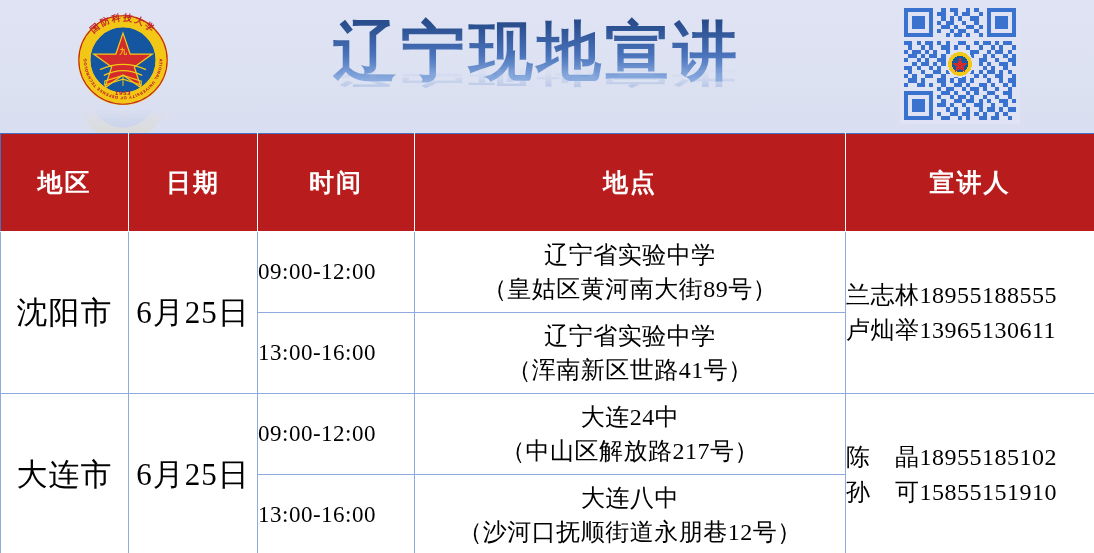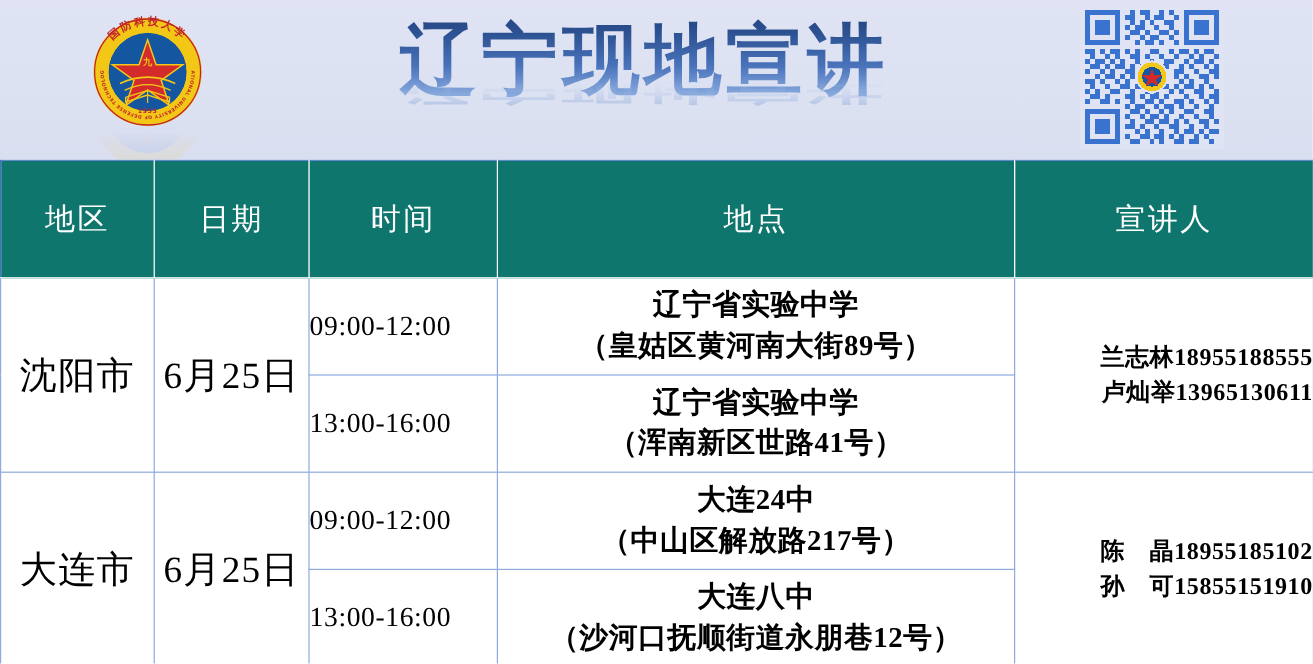--- a/index.html
+++ b/index.html
@@ -112,68 +112,68 @@
     border-collapse: collapse;
     width: 1094px;
     table-layout: fixed;
   }
   .sched-table th,
   .sched-table td {
     border: 1px solid #8faadc;
     padding: 0;
   }
   .sched-table thead th {
-    background: #0f766e;
+    background: #b91c1c;
     color: #ffffff;
     height: 97px;
     font-family: "DejaVu Sans", "Liberation Sans", sans-serif;
     font-size: 25px;
-    font-weight: normal;
+    font-weight: bold;
     letter-spacing: 2px;
     text-align: center;
     vertical-align: middle;
     border-color: #ffffff;
   }
   .sched-table thead th.edge-l { border-left-color: #4472c4; }
   .sched-table thead th.edge-r { border-right-color: #4472c4; }
   .sched-table thead th.edge-t { border-top-color: #4472c4; }
 
   .cell-region,
   .cell-date,
   .cell-presenter {
     text-align: center;
     vertical-align: middle;
     color: #000000;
     font-size: 31px;
     letter-spacing: 1px;
   }
   .cell-presenter {
-    text-align: right;
-    font-size: 20px;
+    text-align: left;
+    font-size: 24px;
     letter-spacing: 0.5px;
     line-height: 1.45;
     white-space: nowrap;
   }
   .cell-time {
     vertical-align: middle;
     color: #000000;
     font-size: 23px;
     letter-spacing: 0.5px;
     height: 80px;
   }
   .cell-place {
     text-align: center;
     vertical-align: middle;
     color: #000000;
     font-size: 24px;
     line-height: 1.42;
     letter-spacing: 0.5px;
     height: 80px;
   }
-  .place-line { display: block; font-weight: bold; }
+  .place-line { display: block; }
 </style>
 </head>
 <body>
 
 <div id="poster">
 
   <div class="banner">
 
     <div class="logo-wrap">
       <svg class="logo-emblem" viewBox="0 0 100 100">

